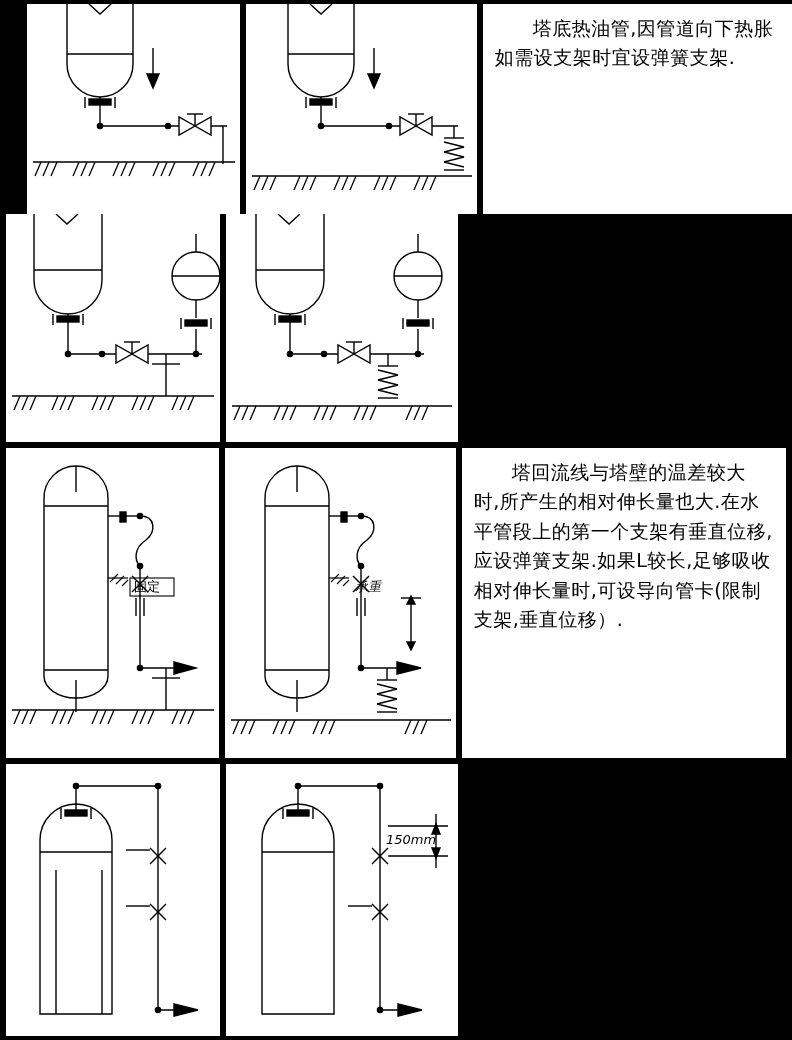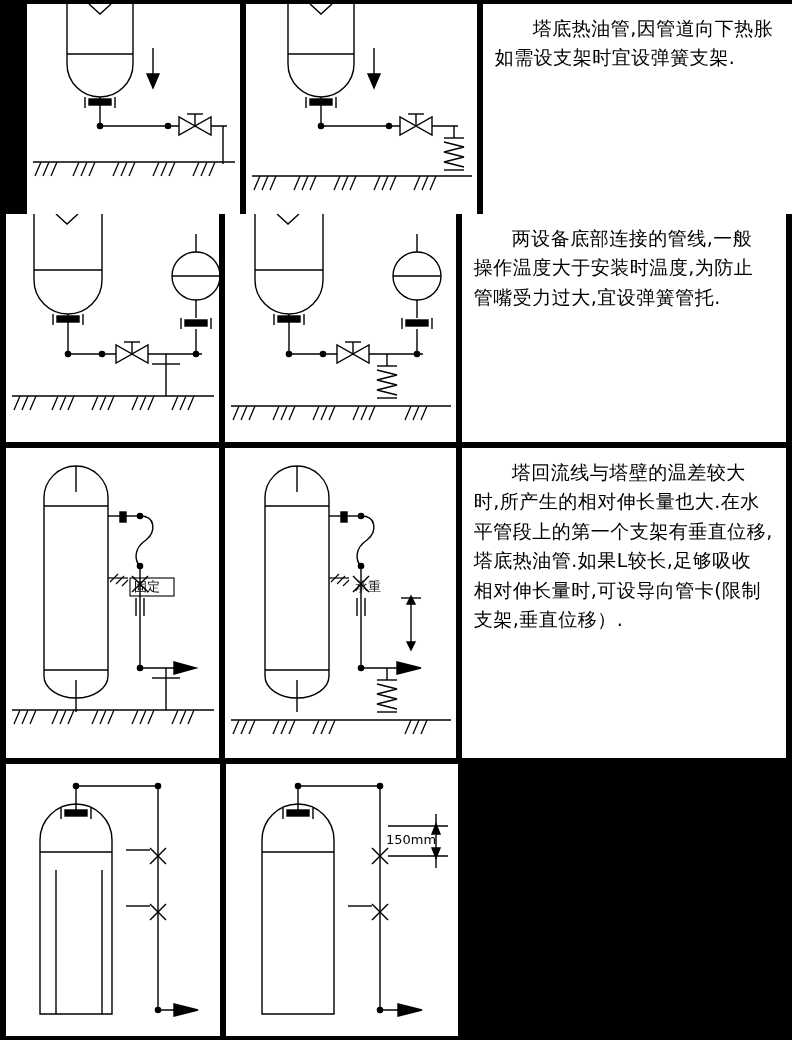--- a/index.html
+++ b/index.html
@@ -1,21 +1,21 @@
 <!DOCTYPE html>
 <html><head>
 <meta charset="utf-8">
 <style>
   html,body{margin:0;padding:0;background:#fff;}
   body{width:792px;height:1040px;font-family:"Liberation Sans",sans-serif;}
   .page{position:relative;width:792px;height:1040px;background:#000;}
   .row{position:absolute;left:0;width:792px;display:flex;background:#000;}
   .cell{background:#fff;position:relative;overflow:hidden;}
   .cellA{width:214px;text-align:right;}
-  .cellB{width:232px;}
+  .cellB{width:232px;font-style:italic;}
   .cellC{width:326px;}
   .gap{width:6px;background:#000;}
   .note{
     padding:10px 12px 6px 12px;
     font-family:"DejaVu Sans","Liberation Sans",sans-serif;
     font-size:19px;
     line-height:1.55;
     color:#000;
     letter-spacing:0.5px;
     white-space:pre-wrap;
@@ -200,25 +200,20 @@
         <g stroke="#000" stroke-width="1.3" fill="none">
           <path d="M14 192 L8 206 M22 192 L16 206 M30 192 L24 206"></path>
           <path d="M54 192 L48 206 M62 192 L56 206 M70 192 L64 206"></path>
           <path d="M94 192 L88 206 M102 192 L96 206 M110 192 L104 206"></path>
           <path d="M134 192 L128 206 M142 192 L136 206 M150 192 L144 206"></path>
           <path d="M186 192 L180 206 M194 192 L188 206 M202 192 L196 206"></path>
         </g>
       </svg>
     </div>
     <div class="gap"></div>
-    <div class="cell cellC">
-      <div class="note indent">两设备底部连接的管线,一般
-操作温度大于安装时温度,为防止
-管嘴受力过大,宜设弹簧管托.</div>
-    </div>
     <div class="gap"></div>
   </div>
 
   <div class="row" style="top:448px;height:310px;">
     <div class="gap"></div>
     <div class="cell cellA">
       <svg width="214" height="310" viewBox="0 0 214 310">
         <g stroke="#000" fill="none" stroke-width="1.4">
 
           <path d="M38 50 A32 32 0 0 1 102 50 L102 228 A32 22 0 0 1 38 228 Z"></path>
@@ -306,21 +301,21 @@
           <path d="M94 272 L88 286 M102 272 L96 286 M110 272 L104 286"></path>
           <path d="M186 272 L180 286 M194 272 L188 286 M202 272 L196 286"></path>
         </g>
       </svg>
     </div>
     <div class="gap"></div>
     <div class="cell cellC">
       <div class="note indent">塔回流线与塔壁的温差较大
 时,所产生的相对伸长量也大.在水
 平管段上的第一个支架有垂直位移,
-塔底热油管.如果L较长,足够吸收
+应设弹簧支架.如果L较长,足够吸收
 相对伸长量时,可设导向管卡(限制
 支架,垂直位移）.</div>
     </div>
     <div class="gap"></div>
   </div>
 
   <div class="row" style="top:764px;height:272px;">
     <div class="gap"></div>
     <div class="cell cellA">
       <svg width="214" height="272" viewBox="0 0 214 272">

